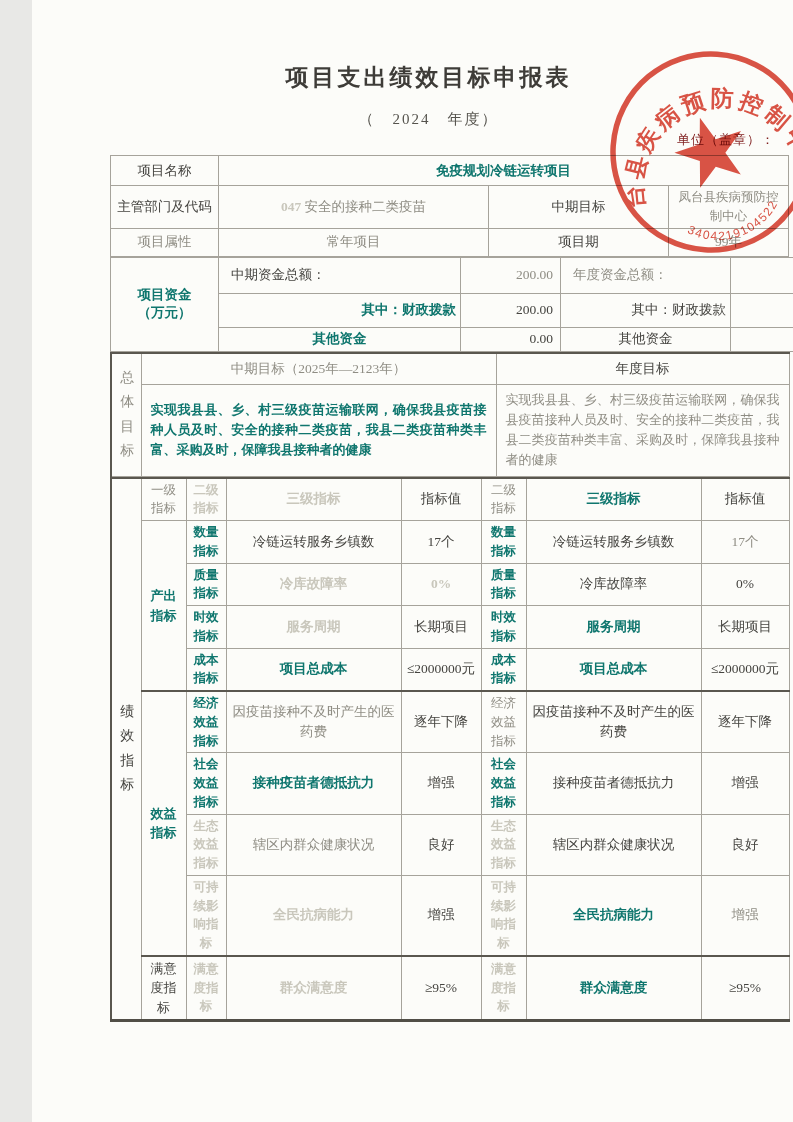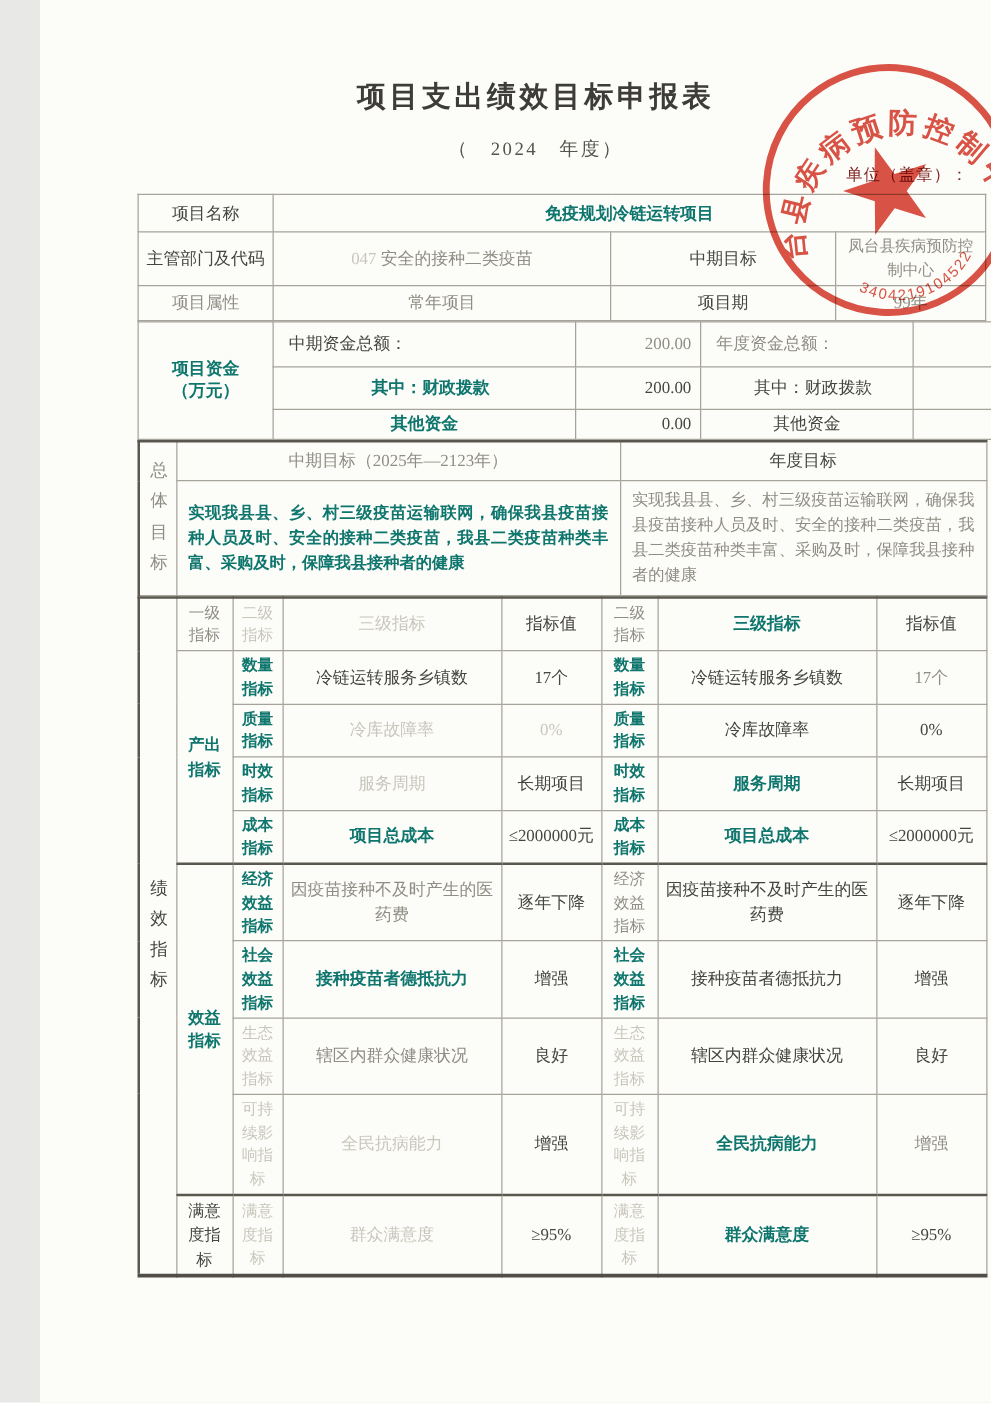--- a/index.html
+++ b/index.html
@@ -14,23 +14,23 @@
   .form{position:absolute;left:78px;top:155px;width:678px;z-index:2;}
   table{border-collapse:collapse;table-layout:fixed;width:678px;}
   td{border:1px solid #a6a39b;font-size:13.5px;color:#454440;text-align:center;
      vertical-align:middle;padding:2px 4px;overflow:hidden;}
   .heavy-top td{border-top:2px solid #5a574f;}
   table.band3, table.band4{border-top:2px solid #5a574f;border-left:2px solid #5a574f;}
   table.band4{border-bottom:3px solid #514e47;}
   .c-dark{color:#454440;}
   .c-med{color:#8f8d84;}
   .c-faint{color:#0f766e;font-weight:bold;}
-  .c-vfaint{color:#c9c7bc;}
+  .c-vfaint{color:#c9c7bc;font-weight:bold;}
   .num{text-align:right;padding-right:7px;}
-  .lbl-left{text-align:center;padding-left:14px;}
+  .lbl-left{text-align:right;padding-left:14px;}
   .lbl-left2{text-align:left;padding-left:12px;}
   .prewrap{white-space:pre-line;}
   .vert{width:16px;margin:0 auto;word-break:break-all;line-height:1.75;
         text-align:right;font-size:14px;}
   .goal-text{font-size:13px;text-align:left;line-height:1.55;padding:5px 9px;
              text-align:justify;}
   .wrapcell{word-break:break-all;line-height:1.5;}
   .seal{position:absolute;left:573px;top:46px;z-index:3;mix-blend-mode:multiply;
         opacity:.88;}
 </style>

